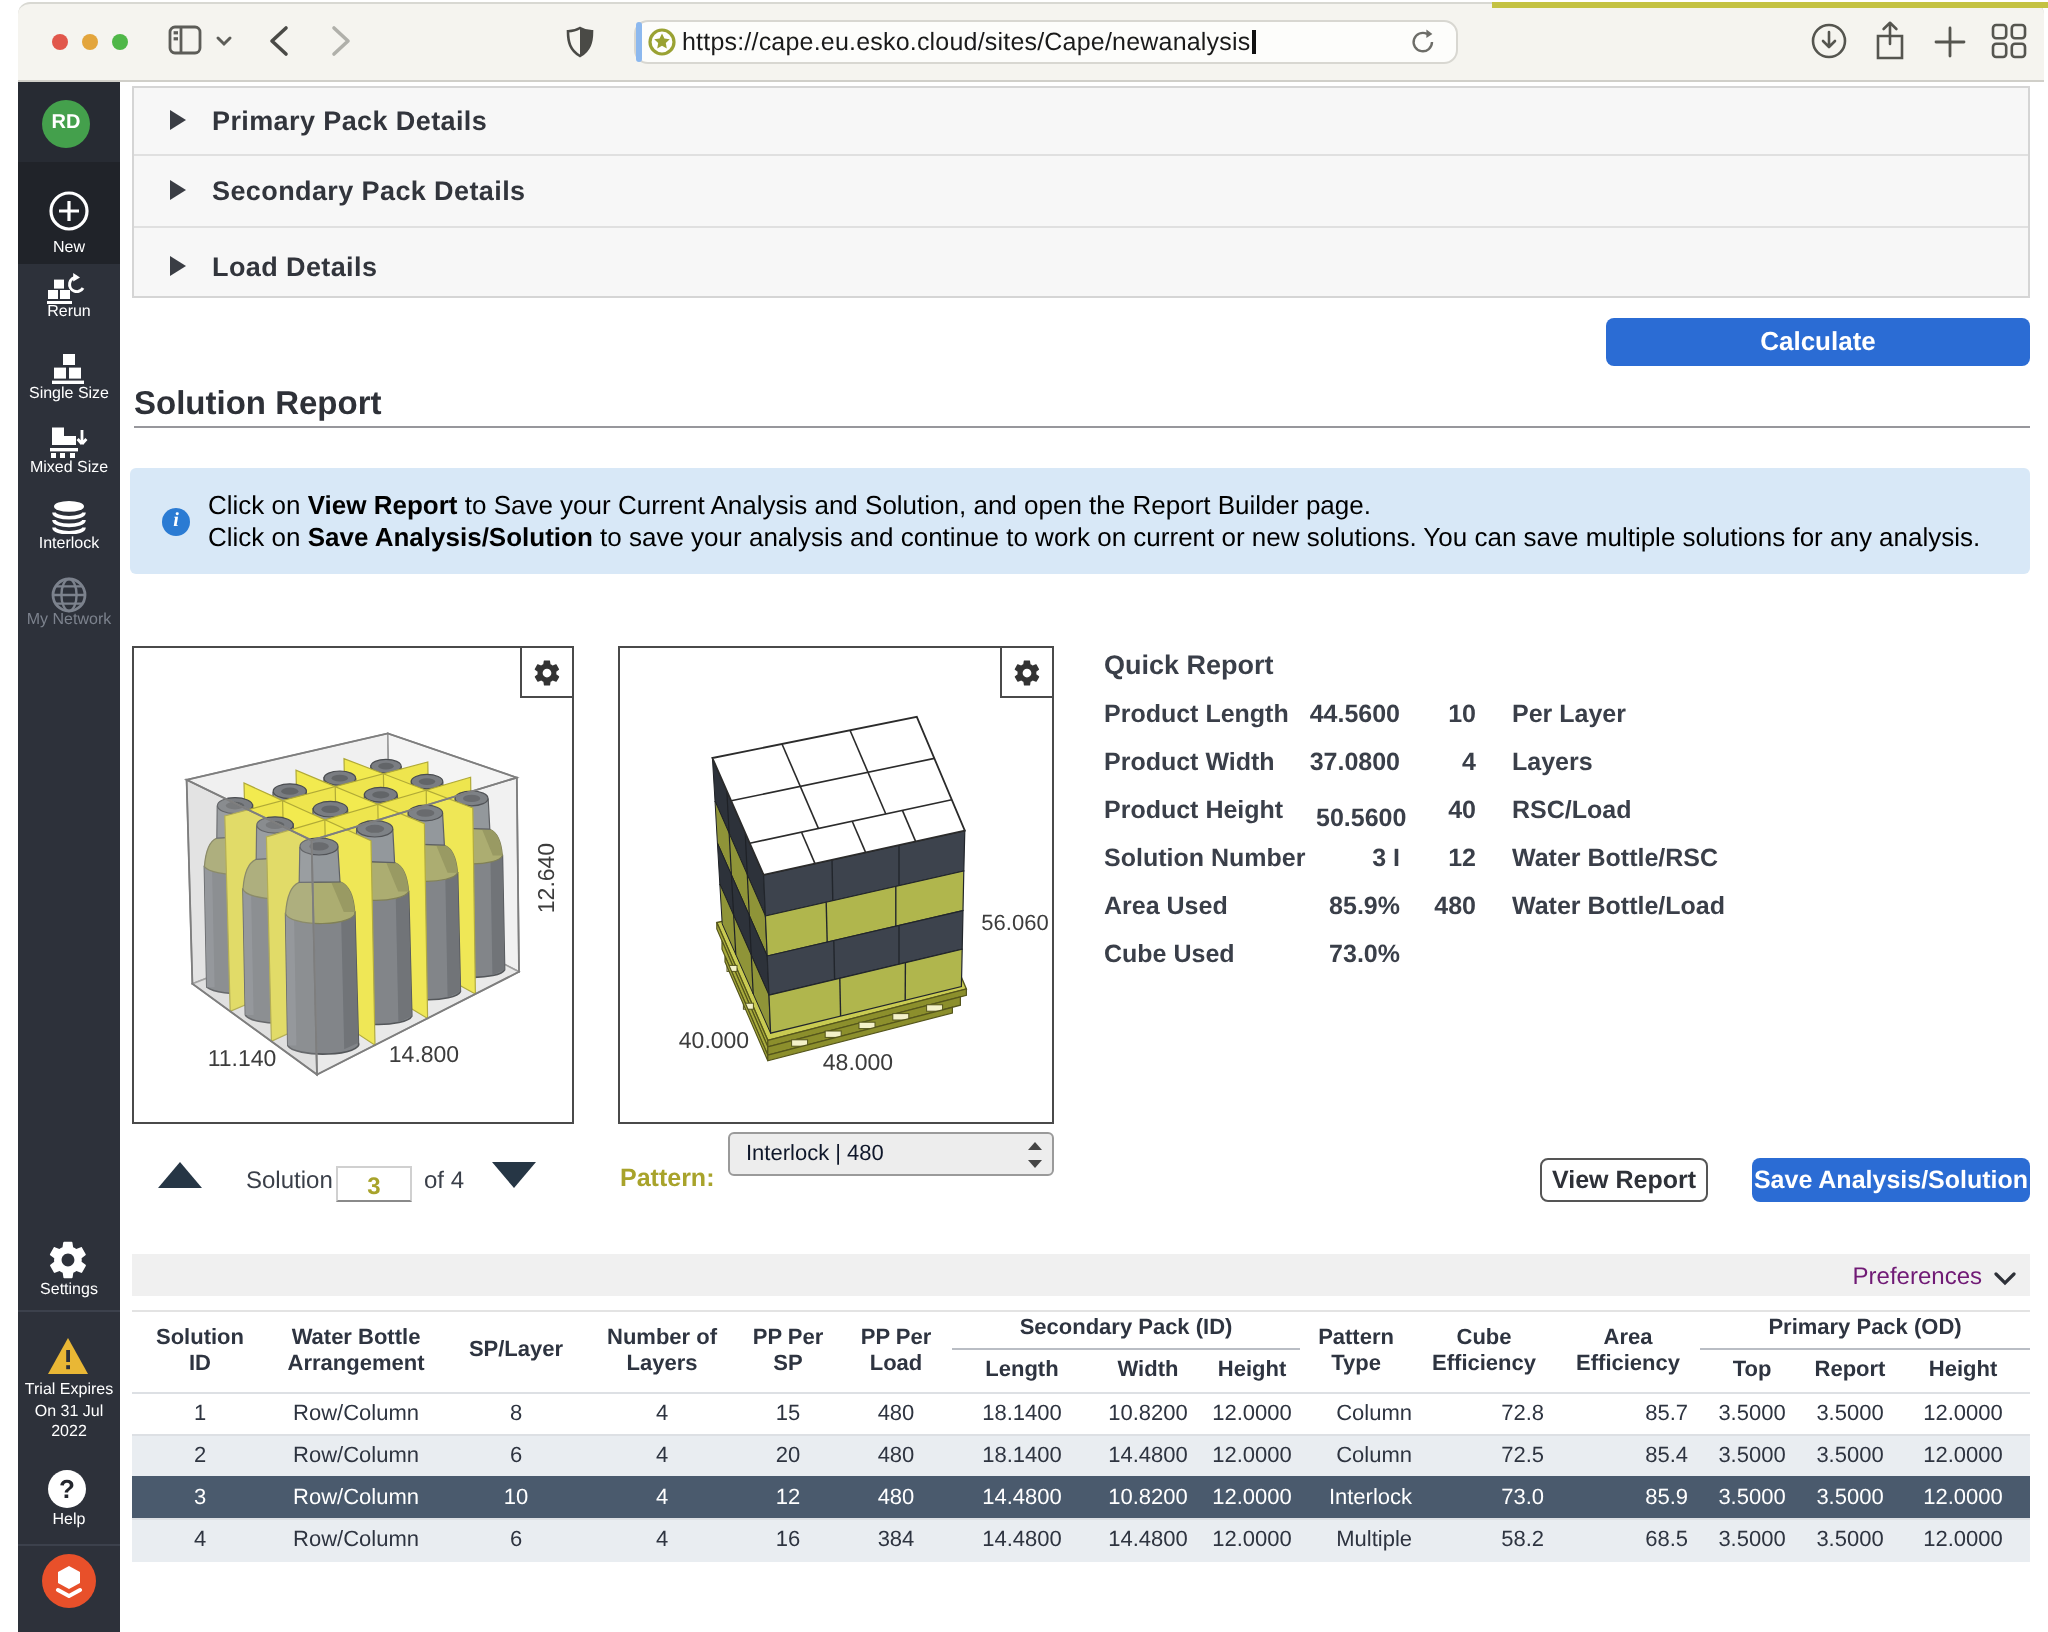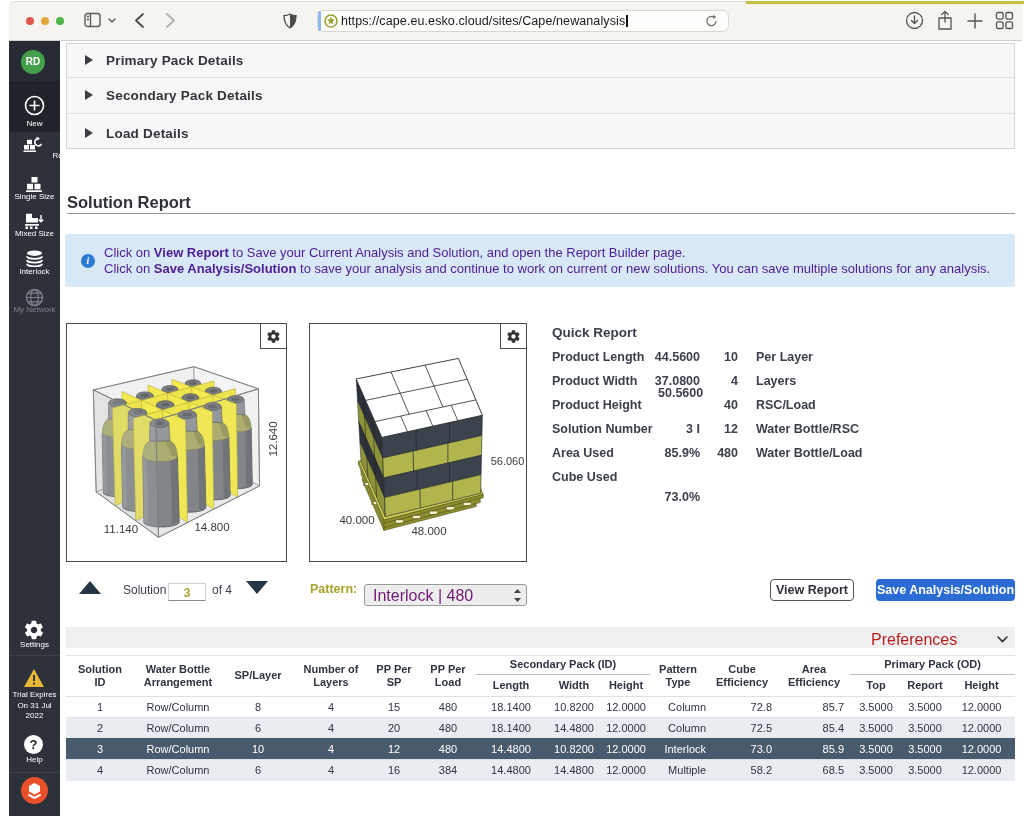--- a/index.html
+++ b/index.html
@@ -83,21 +83,21 @@
   <div class="sb-label" style="top:119px;">New</div>
 
   <svg class="abs" style="left:23px;top:136px;" width="22" height="16" viewBox="0 0 22 16">
     <rect x="1" y="9" width="5" height="4.5" fill="#fff"></rect>
     <rect x="7" y="9" width="5" height="4.5" fill="#fff"></rect>
     <rect x="4" y="3.8" width="5" height="4.5" fill="#fff"></rect>
     <rect x="0.5" y="14.5" width="12.5" height="1.5" fill="#fff"></rect>
     <path d="M 18.5 8 A 3.6 3.6 0 1 1 15.5 2.6" fill="none" stroke="#fff" stroke-width="1.5"></path>
     <path d="M 13.6 0.5 L 17 2.8 L 13.6 4.8 Z" fill="#fff"></path>
   </svg>
-  <div class="sb-label" style="top:151px;margin-left:29px;">Rerun</div>
+  <div class="sb-label" style="top:151px;">Rerun</div>
 
   <svg class="abs" style="left:24px;top:176px;" width="20" height="16" viewBox="0 0 20 16">
     <rect x="7.5" y="1" width="6" height="5.5" fill="#fff"></rect>
     <rect x="3" y="7.8" width="6" height="5.5" fill="#fff"></rect>
     <rect x="10.5" y="7.8" width="6" height="5.5" fill="#fff"></rect>
     <rect x="2" y="14.3" width="16" height="1.7" fill="#fff"></rect>
   </svg>
   <div class="sb-label" style="top:192px;">Single Size</div>
 
   <svg class="abs" style="left:24px;top:213px;" width="21" height="17" viewBox="0 0 21 17">
@@ -157,27 +157,28 @@
   <div class="abs acc-tri" style="left:85px;top:90px;"></div>
   <div class="abs acc-tri" style="left:85px;top:128px;"></div>
   <style>
     .acc-tri { width:0;height:0;border-left:8px solid #3a3d44;border-top:5.5px solid transparent;border-bottom:5.5px solid transparent; }
     .acc-t { position:absolute;left:106px;font-size:13.5px;font-weight:bold;color:#32353c;letter-spacing:0.2px; }
   </style>
   <div class="acc-t" style="top:53px;">Primary Pack Details</div>
   <div class="acc-t" style="top:88px;">Secondary Pack Details</div>
   <div class="acc-t" style="top:126px;">Load Details</div>
 
+  <div class="abs" style="left:803px;top:159px;width:212px;height:24px;background:#2b6cd4;border-radius:4px;color:#fff;font-size:13px;font-weight:bold;text-align:center;line-height:24px;">Calculate</div>
 
   <div class="abs" style="left:67px;top:193px;font-size:16.5px;font-weight:bold;color:#2e3138;">Solution Report</div>
   <div class="abs" style="left:67px;top:213px;width:948px;height:1px;background:#97979c;"></div>
 
   <div class="abs" style="left:65px;top:234px;width:950px;height:53px;background:#d8e8f7;border-radius:3px;"></div>
   <div class="abs" style="left:81px;top:254px;width:14px;height:14px;border-radius:50%;background:#2b7bd3;color:#fff;font-size:10px;font-weight:bold;text-align:center;line-height:14px;font-family:'Liberation Serif',serif;font-style:italic;">i</div>
-  <div class="abs" style="left:104px;top:245px;font-size:13px;color:#4c1d95;line-height:15.5px;">
+  <div class="abs" style="left:104px;top:245px;font-size:13px;color:#000000;line-height:15.5px;">
     Click on <b>View Report</b> to Save your Current Analysis and Solution, and open the Report Builder page.<br>
     Click on <b>Save Analysis/Solution</b> to save your analysis and continue to work on current or new solutions. You can save multiple solutions for any analysis.
   </div>
 
   <div class="abs" style="left:66px;top:323px;width:221px;height:239px;background:#fff;border:1px solid #4a4a4a;"></div>
   <div class="abs" style="left:260px;top:323px;width:27px;height:26px;background:#fff;border:1px solid #4a4a4a;"></div>
   <svg class="abs" style="left:266px;top:329px;" width="15" height="15" viewBox="0 0 24 24">
     <path fill="#333" d="M19.4 13c0-.3.1-.7.1-1s0-.7-.1-1l2.1-1.6c.2-.2.3-.5.1-.7l-2-3.5c-.1-.2-.4-.3-.6-.2l-2.5 1c-.5-.4-1.1-.7-1.7-1l-.4-2.6c0-.3-.2-.4-.5-.4h-4c-.2 0-.4.1-.5.4L9 5c-.6.2-1.2.6-1.7 1l-2.5-1c-.2-.1-.5 0-.6.2l-2 3.5c-.1.2-.1.5.1.7L4.5 11c0 .3-.1.7-.1 1s0 .7.1 1l-2.1 1.6c-.2.2-.3.5-.1.7l2 3.5c.1.2.4.3.6.2l2.5-1c.5.4 1.1.7 1.7 1l.4 2.6c0 .3.2.4.5.4h4c.2 0 .4-.1.5-.4l.4-2.6c.6-.2 1.2-.6 1.7-1l2.5 1c.2.1.5 0 .6-.2l2-3.5c.1-.2.1-.5-.1-.7L19.4 13zM12 15.5c-1.9 0-3.5-1.6-3.5-3.5s1.6-3.5 3.5-3.5 3.5 1.6 3.5 3.5-1.6 3.5-3.5 3.5z"></path>
   </svg>
   <svg class="abs" style="left:66px;top:323px;" width="221" height="239" viewBox="0 0 221 239">
@@ -356,50 +357,50 @@
   <div class="qr" style="left:552px;top:325px;font-size:13.5px;">Quick Report</div>
   <div class="qr" style="left:552px;top:350px;">Product Length</div>
     <div class="qr" style="left:630px;top:350px;width:70px;text-align:right;">44.5600</div>
     <div class="qr" style="left:680px;top:350px;width:58px;text-align:right;">10</div>
     <div class="qr" style="left:756px;top:350px;">Per Layer</div>
   <div class="qr" style="left:552px;top:374px;">Product Width</div>
     <div class="qr" style="left:630px;top:374px;width:70px;text-align:right;">37.0800</div>
     <div class="qr" style="left:680px;top:374px;width:58px;text-align:right;">4</div>
     <div class="qr" style="left:756px;top:374px;">Layers</div>
   <div class="qr" style="left:552px;top:398px;">Product Height</div>
-    <div class="qr" style="left:630px;top:386px;width:70px;text-align:right;padding-left:28px;">50.5600</div>
+    <div class="qr" style="left:630px;top:402px;width:70px;text-align:right;padding-left:28px;">50.5600</div>
     <div class="qr" style="left:680px;top:398px;width:58px;text-align:right;">40</div>
     <div class="qr" style="left:756px;top:398px;">RSC/Load</div>
   <div class="qr" style="left:552px;top:422px;">Solution Number</div>
     <div class="qr" style="left:630px;top:422px;width:70px;text-align:right;">3 I</div>
     <div class="qr" style="left:680px;top:422px;width:58px;text-align:right;">12</div>
     <div class="qr" style="left:756px;top:422px;">Water Bottle/RSC</div>
   <div class="qr" style="left:552px;top:446px;">Area Used</div>
     <div class="qr" style="left:630px;top:446px;width:70px;text-align:right;">85.9%</div>
     <div class="qr" style="left:680px;top:446px;width:58px;text-align:right;">480</div>
     <div class="qr" style="left:756px;top:446px;">Water Bottle/Load</div>
   <div class="qr" style="left:552px;top:470px;">Cube Used</div>
-    <div class="qr" style="left:630px;top:490px;width:70px;text-align:right;">73.0%</div>
+    <div class="qr" style="left:630px;top:470px;width:70px;text-align:right;">73.0%</div>
 
   <div class="abs" style="left:79px;top:581px;width:0;height:0;border-bottom:13px solid #263645;border-left:11px solid transparent;border-right:11px solid transparent;"></div>
   <div class="abs" style="left:123px;top:583px;font-size:12px;color:#3a3f49;">Solution</div>
   <div class="abs" style="left:168px;top:583px;width:38px;height:18px;background:#fff;border:1px solid #d0d0d0;border-bottom:1px solid #8a8a8a;color:#a8a32b;font-weight:bold;font-size:12px;text-align:center;line-height:18px;">3</div>
   <div class="abs" style="left:212px;top:583px;font-size:12px;color:#3a3f49;">of 4</div>
   <div class="abs" style="left:246px;top:581px;width:0;height:0;border-top:13px solid #263645;border-left:11px solid transparent;border-right:11px solid transparent;"></div>
   <div class="abs" style="left:310px;top:582px;font-size:12.5px;font-weight:bold;color:#a8a32b;">Pattern:</div>
-  <div class="abs" style="left:364px;top:584px;width:163px;height:22px;background:#ededed;border:1px solid #9a9a9a;border-radius:3px;font-size:16px;color:#701a75;line-height:21px;padding-left:8px;">Interlock | 480
+  <div class="abs" style="left:364px;top:566px;width:163px;height:22px;background:#ededed;border:1px solid #9a9a9a;border-radius:3px;font-size:11px;color:#0f172a;line-height:21px;padding-left:8px;">Interlock | 480
     <svg style="position:absolute;right:4px;top:3px;" width="9" height="15" viewBox="0 0 9 15">
         <path d="M 4.5 1 L 8 5 H 1 Z M 4.5 14 L 1 10 H 8 Z" fill="#444"></path>
       </svg>
   </div>
   <div class="abs" style="left:770px;top:579px;width:84px;height:22px;background:#fff;border:1px solid #555;border-radius:4px;font-size:12.5px;font-weight:bold;color:#2e3138;text-align:center;line-height:21px;">View Report</div>
   <div class="abs" style="left:876px;top:579px;width:139px;height:22px;background:#2b6cd4;border-radius:4px;font-size:12.5px;font-weight:bold;color:#fff;text-align:center;line-height:22px;">Save Analysis/Solution</div>
 
   <div class="abs" style="left:66px;top:627px;width:949px;height:21px;background:#f0f0f0;"></div>
-  <div class="abs" style="left:871px;top:631px;width:120px;font-size:16px;color:#b91c1c;">Preferences</div>
+  <div class="abs" style="left:871px;top:631px;width:120px;font-size:12px;color:#701a75;text-align:right;">Preferences</div>
   <svg class="abs" style="left:997px;top:636px;" width="11" height="7" viewBox="0 0 11 7">
       <path d="M 1 1 L 5.5 5.5 L 10 1" fill="none" stroke="#2e3138" stroke-width="1.6" stroke-linecap="round"></path>
     </svg>
 
   <style>
     #tbl { position:absolute; left:66px; top:655px; width:949px; border-collapse:collapse; table-layout:fixed; font-size:11px; color:#2e3440; border-top:1px solid #e3e3e3; }
     #tbl th { font-weight:bold; text-align:center; padding:0; line-height:13.5px; }
     #tbl td { text-align:center; padding:0; height:21px; border-top:1px solid #dde0e4; }
     #tbl .grp { border-bottom:1px solid #b9bdc4; }
     #tbl tr.alt td { background:#e9edf1; }

